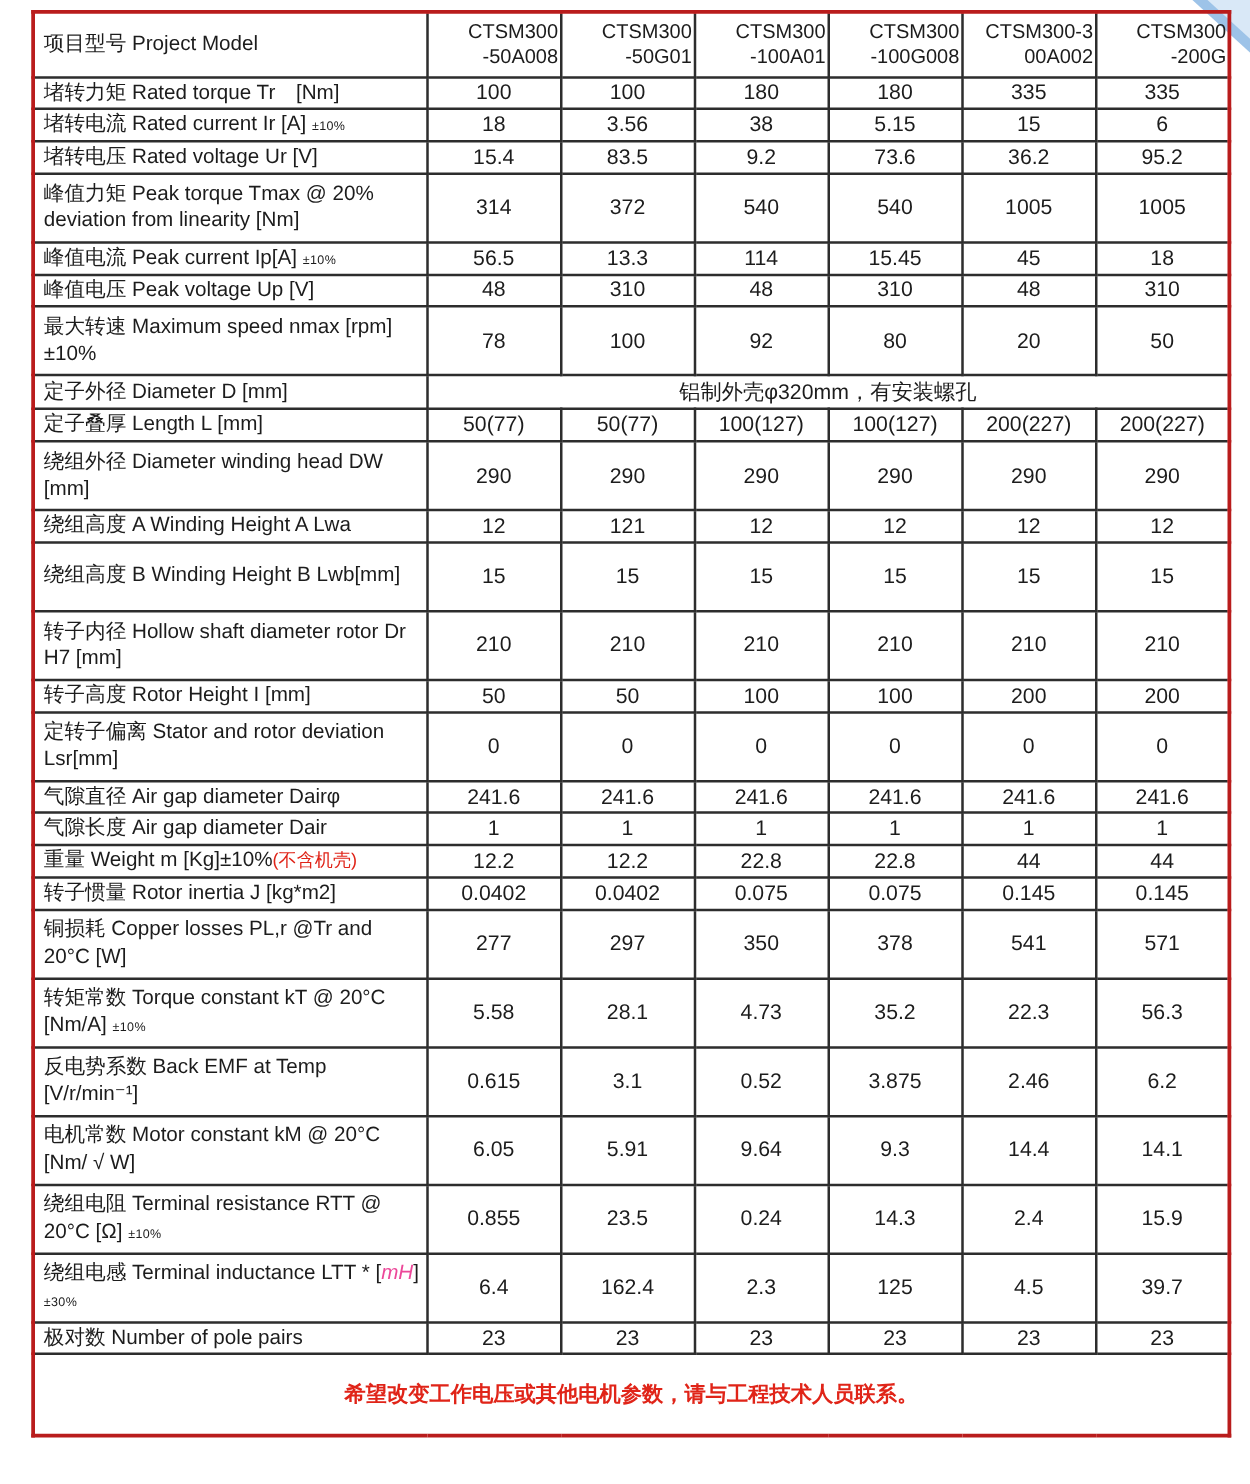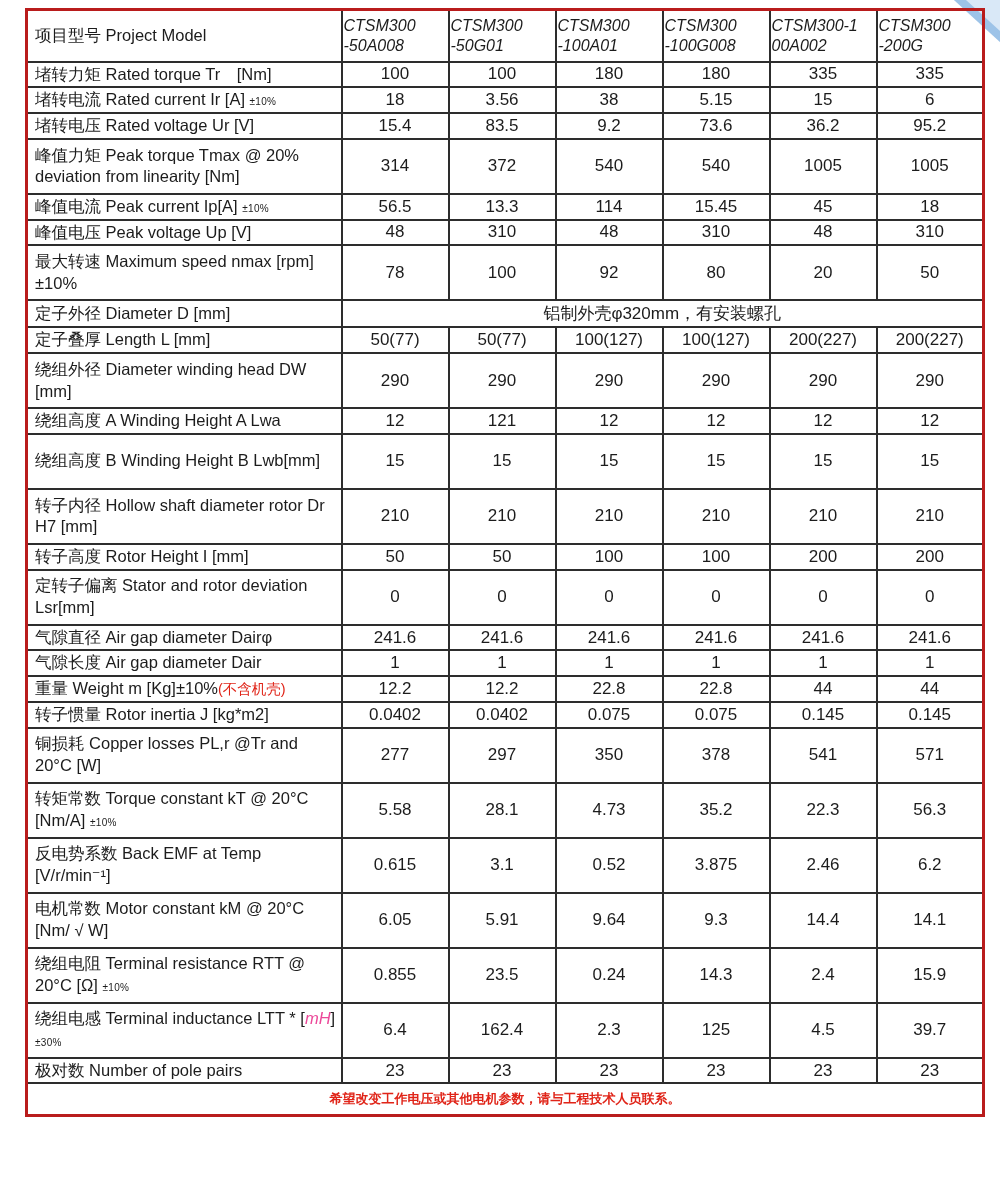--- a/index.html
+++ b/index.html
@@ -40,48 +40,47 @@
     vertical-align: middle;
     overflow: hidden;
   }
   td.label {
     text-align: left;
     padding: 1px 4px 1px 7px;
     font-size: 16.5px;
     line-height: 1.32;
   }
   td.model {
-    text-align: left;
+    text-align: right;
     font-size: 16px;
     line-height: 1.25;
     white-space: pre-line;
     padding: 2px 1px;
-    font-style: italic;
   }
   td.val {
     text-align: center;
     font-size: 17px;
     padding: 1px 2px;
   }
   td.merged {
     font-size: 17px;
   }
   tr.hh  { height: 52px; }
   tr.h1  { height: 16px; }
   tr.h2  { height: 55px; }
   tr.hf  { height: 29px; }
   .seg-red   { color: #ec4899; font-style: italic; }
   .seg-redsmall { color: #e02418; font-size: 14.5px; }
   .seg-small { font-size: 10px; letter-spacing: 0.3px; }
   td.footer {
     color: #e02418;
     text-align: center;
-    font-size: 13px;
+    font-size: 17px;
     font-weight: 600;
-    padding: 6px;
+    padding: 20px;
   }
 </style>
 </head>
 <body>
 
 <div class="page">
 
   <svg class="corner-decoration" viewBox="0 0 60 60" width="60" height="60">
     <polygon id="corner-fill" points="14,0 60,0 60,42" fill="#d9e8f7"></polygon>
     <polygon id="corner-band" points="14,0 26,0 60,31 60,42" fill="#9dc3e8"></polygon>
@@ -102,21 +101,21 @@
         <tr class="hh" id="head-row">
           <td class="label">项目型号 Project Model</td>
         <td class="model">CTSM300
 -50A008</td>
             <td class="model">CTSM300
 -50G01</td>
             <td class="model">CTSM300
 -100A01</td>
             <td class="model">CTSM300
 -100G008</td>
-            <td class="model">CTSM300-1
+            <td class="model">CTSM300-3
 00A002</td>
             <td class="model">CTSM300
 -200G</td>
           </tr>
       </thead>
       <tbody id="spec-rows">
           <tr class="h1">
             <td class="label"><span>堵转力矩 Rated torque Tr　[Nm]</span></td>
             <td class="val">100</td>
             <td class="val">100</td>

